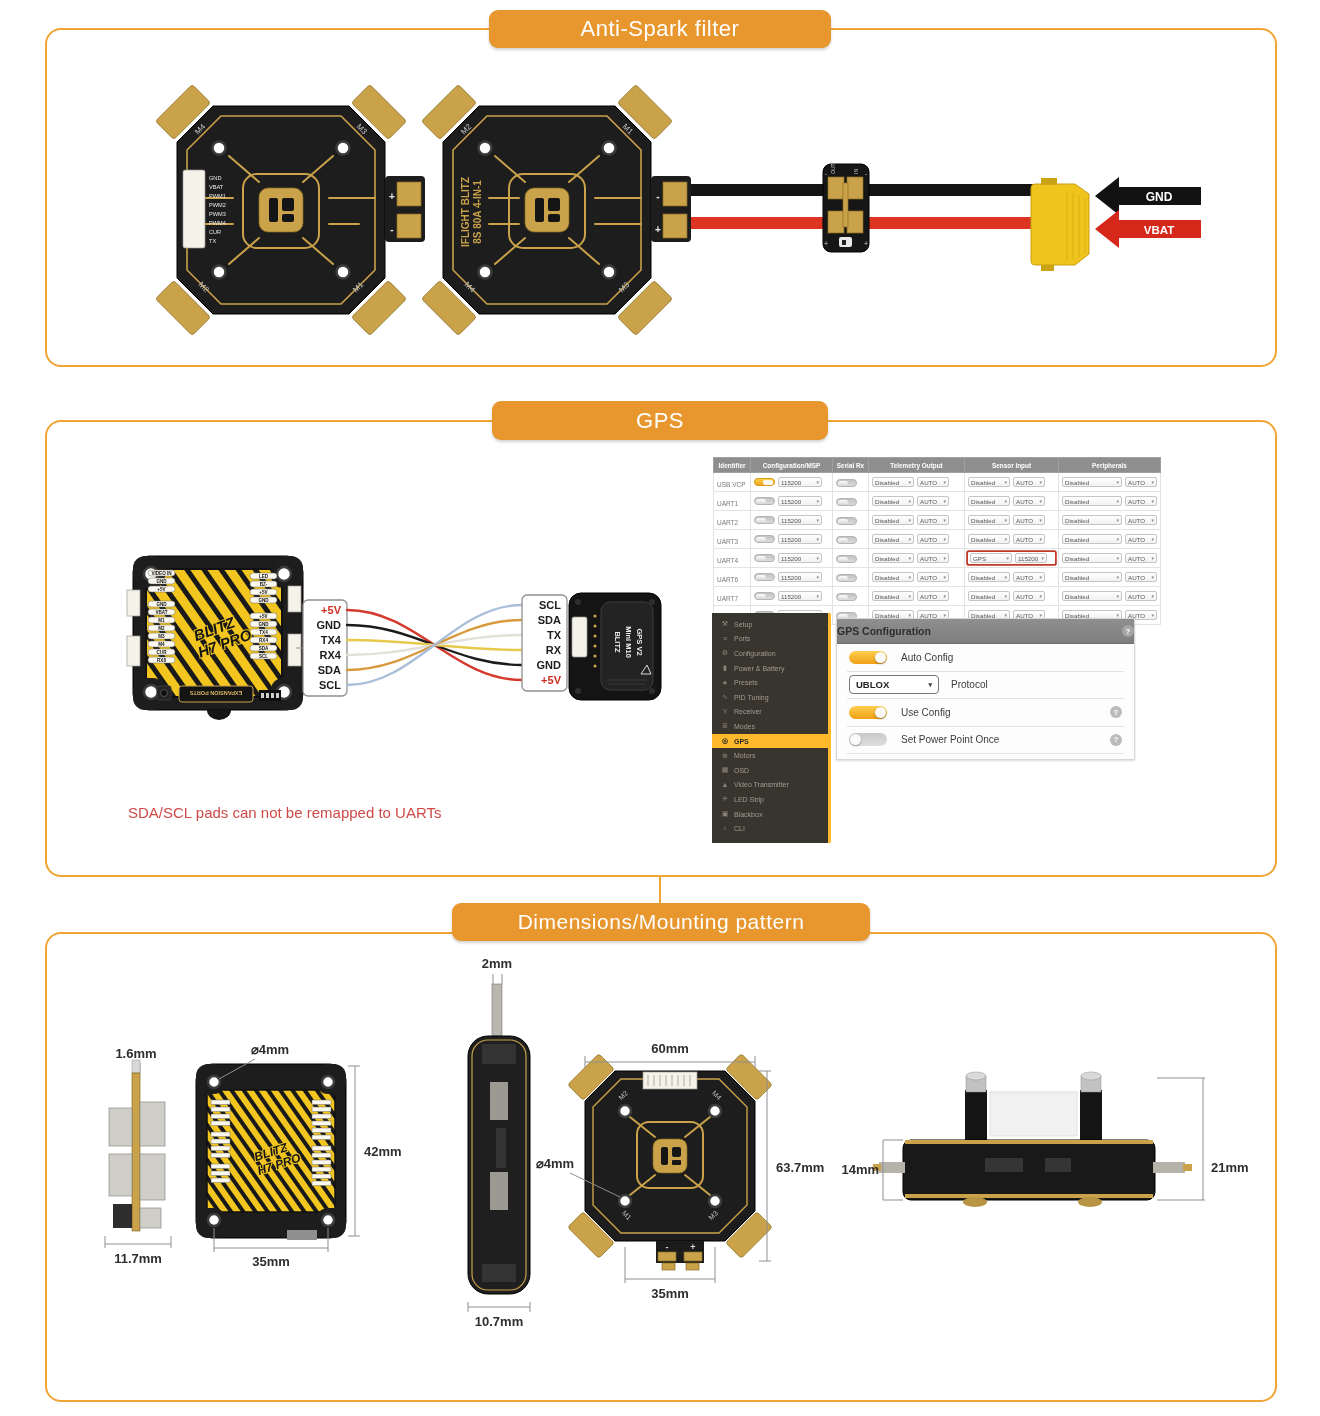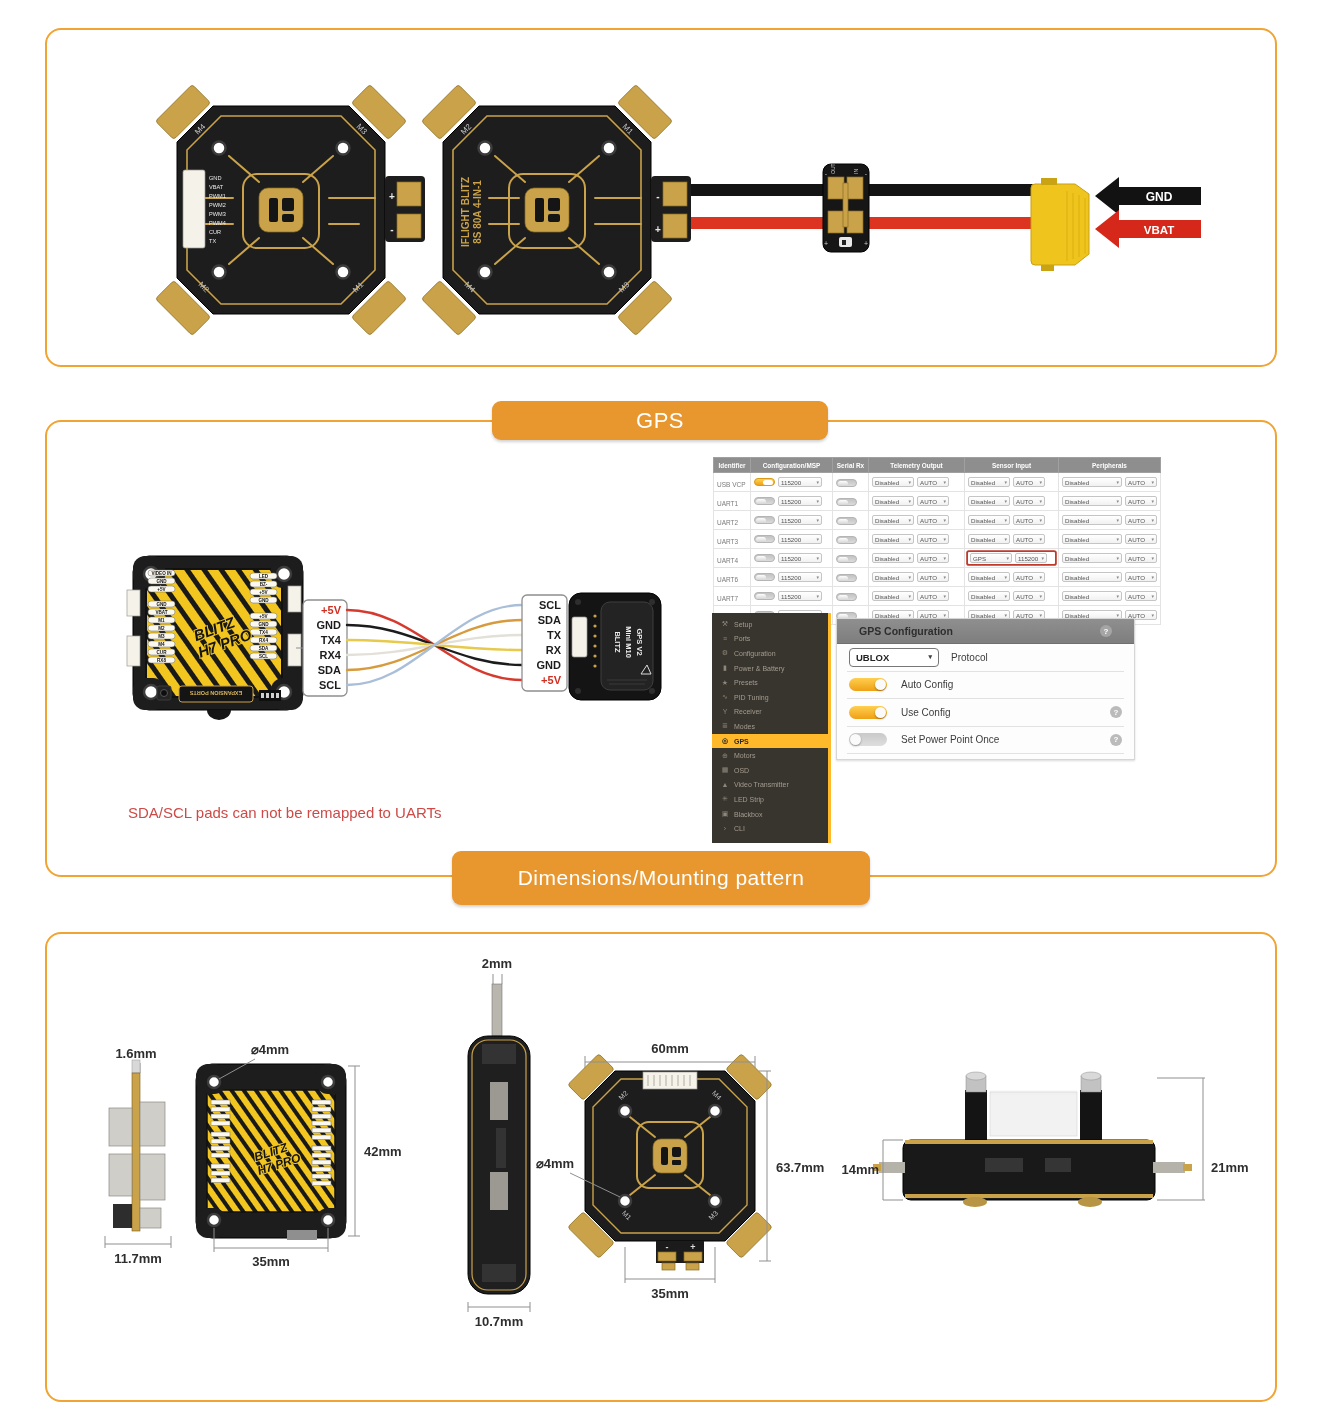--- a/index.html
+++ b/index.html
@@ -34,21 +34,21 @@
   .sidebar{position:absolute;left:712px;top:613px;width:119px;height:230px;background:#38342e;
            border-right:3px solid #ffb92a;padding:4px 0;box-sizing:border-box;z-index:2}
   .sbitem{display:flex;align-items:center;height:14.6px;padding-left:9px;color:#a39c90;font-size:7px;gap:5px;cursor:pointer}
   .sbicon{width:8px;font-size:7px;color:#8d867a;text-align:center;flex:none}
   .sbitem.active{background:#ffb92a;color:#2b2b2b;font-weight:bold}
   .sbitem.active .sbicon{color:#2b2b2b}
 
   
   .gpsc{position:absolute;left:836px;top:618px;width:297px;background:#fdfdfd;border:1px solid #d6d6d6;
         box-shadow:0 1px 2px rgba(0,0,0,.15);z-index:2;padding-bottom:5px}
-  .gpsc-h{height:24px;display:flex;align-items:center;padding:0 22px;background:linear-gradient(#8f8f8f,#7e7e7e);
+  .gpsc-h{height:24px;display:flex;align-items:center;padding:0 0;background:linear-gradient(#8f8f8f,#7e7e7e);
           border-bottom:1px solid #6f6f6f;font-size:10.5px;font-weight:bold;color:#2e2e2e}
   .gpsc-row{display:flex;align-items:center;height:26.5px;margin:0 10px;border-bottom:1px solid #e2e2e2;padding:0 2px}
   .sel{display:inline-flex;align-items:center;justify-content:space-between;min-width:76px;border:1.5px solid #777;
        border-radius:4px;background:#fff;font-size:9.5px;font-weight:bold;color:#222;padding:3px 6px;margin-right:12px;cursor:pointer}
   .sela{font-size:7px;color:#444;margin-left:8px}
   .glab{font-size:10px;color:#3c3c3c}
   .qicon{width:12px;height:12px;border-radius:50%;background:#bbb;color:#fff;font-size:8px;font-weight:bold;
          display:inline-flex;align-items:center;justify-content:center;flex:none;cursor:pointer}
   .gpsc-h .qicon{margin-left:auto;background:#a5a5a5}
   .btg{width:38px;height:13px;border-radius:7px;background:linear-gradient(#c9c9c9,#dedede);position:relative;
@@ -80,24 +80,27 @@
 </head>
 <body>
 
 <div class="page">
 
   <div class="panel" style="left:45px;top:28px;width:1232px;height:339px"></div>
   <div class="panel" style="left:45px;top:420px;width:1232px;height:457px"></div>
   <div class="panel" style="left:45px;top:932px;width:1232px;height:470px"></div>
   <div class="vline"></div>
 
+  <div class="banner" style="left:489px;top:10px;width:342px;height:38px;font-size:22px">
+    <span>Anti-Spark filter</span>
+  </div>
   <div class="banner" style="left:492px;top:401px;width:336px;height:39px;font-size:22px">
     <span>GPS</span>
   </div>
-  <div class="banner" style="left:452px;top:851px;width:418px;height:54px;font-size:21px">
+  <div class="banner" style="left:452px;top:903px;width:418px;height:38px;font-size:21px">
     <span>Dimensions/Mounting pattern</span>
   </div>
 
   <svg class="a" style="left:45px;top:28px;z-index:2" width="1232" height="339" viewBox="0 0 1232 339">
 
     <rect x="644" y="156" width="352" height="12" fill="#141414"></rect>
     <rect x="644" y="189" width="352" height="12" fill="#dd3421"></rect>
 
     <g>
       <rect class="gold" x="-26" y="-13" width="52" height="26" rx="3" transform="translate(138,84) rotate(-45)"></rect>
@@ -836,31 +839,31 @@
       </div>
     </div>
 
   <div class="gpsc">
     <div class="gpsc-h">
       <span>GPS Configuration</span>
       <span class="qicon">?</span>
     </div>
     <div>
         <div class="gpsc-row">
+          <span class="btg on">
+            <i></i>
+          </span>
+          <span class="glab">Auto Config</span>
+        </div>
+        <div class="gpsc-row">
           <span class="sel">
             <span>UBLOX</span>
             <span class="sela">▾</span>
           </span>
           <span class="glab">Protocol</span>
-        </div>
-        <div class="gpsc-row">
-          <span class="btg on">
-            <i></i>
-          </span>
-          <span class="glab">Auto Config</span>
         </div>
         <div class="gpsc-row">
           <span class="btg on">
             <i></i>
           </span>
           <span class="glab">Use Config</span>
           <span class="qicon" style="margin-left: auto;">?</span>
         </div>
         <div class="gpsc-row">
           <span class="btg">

